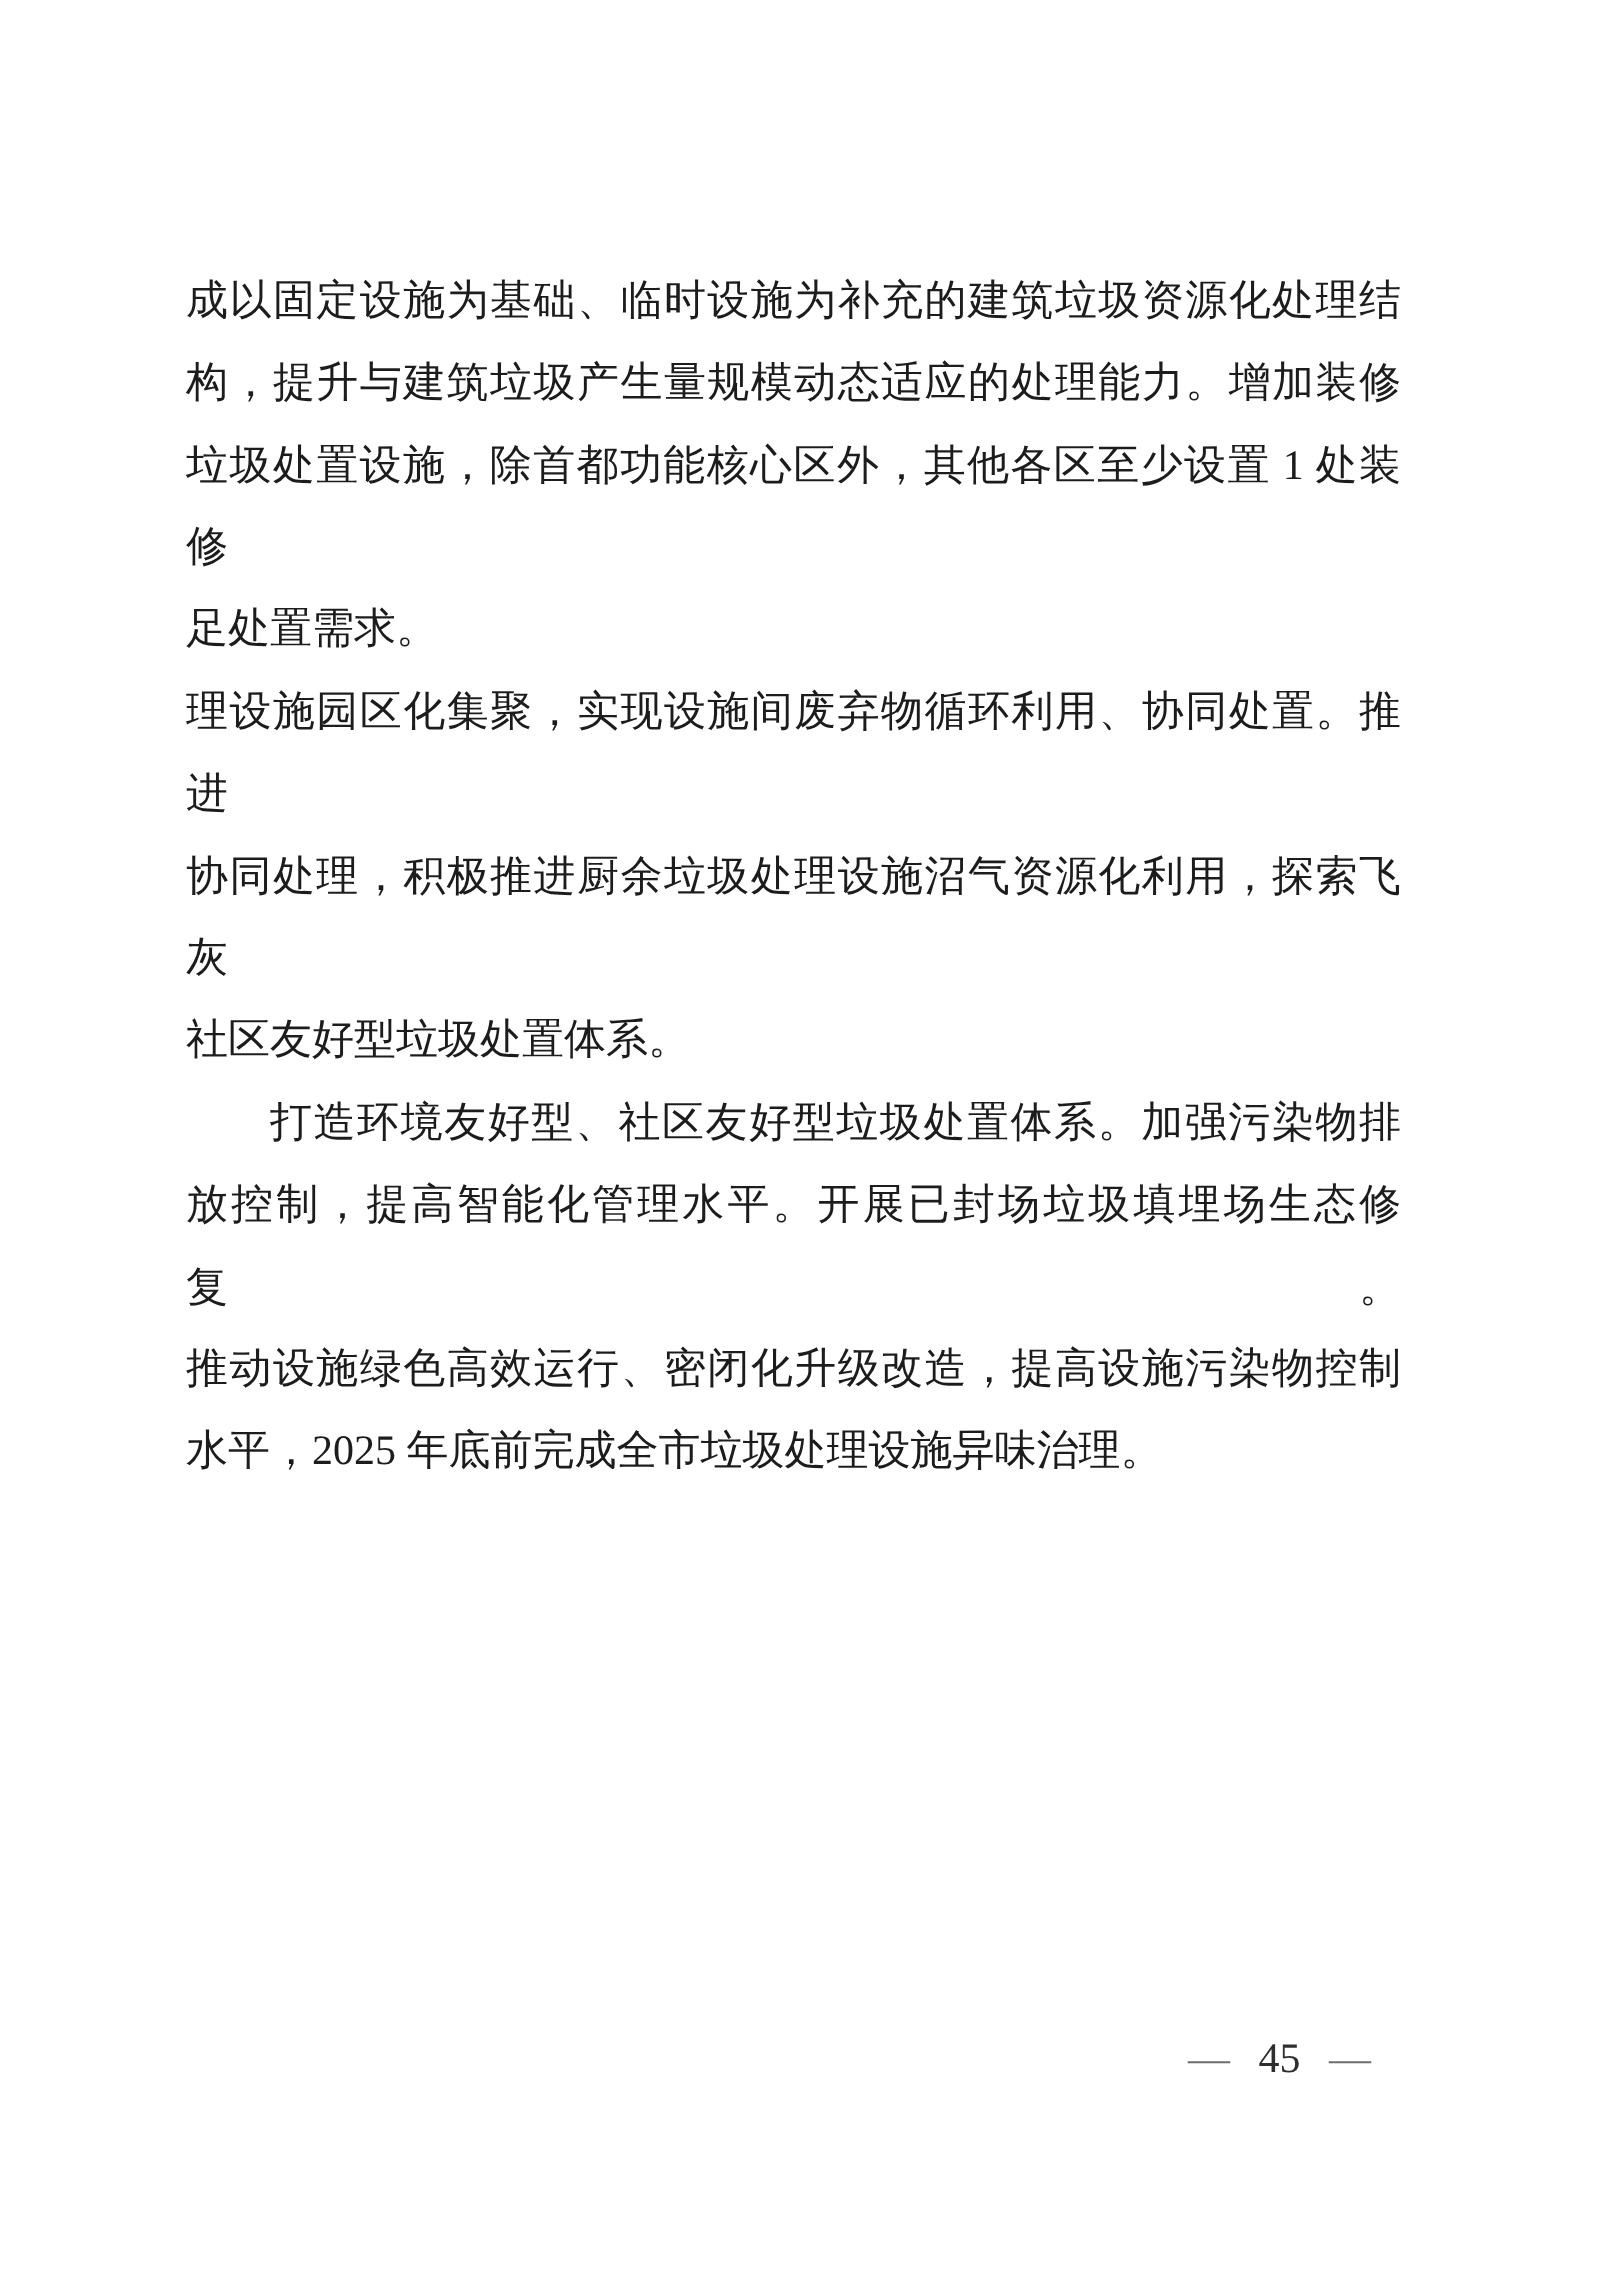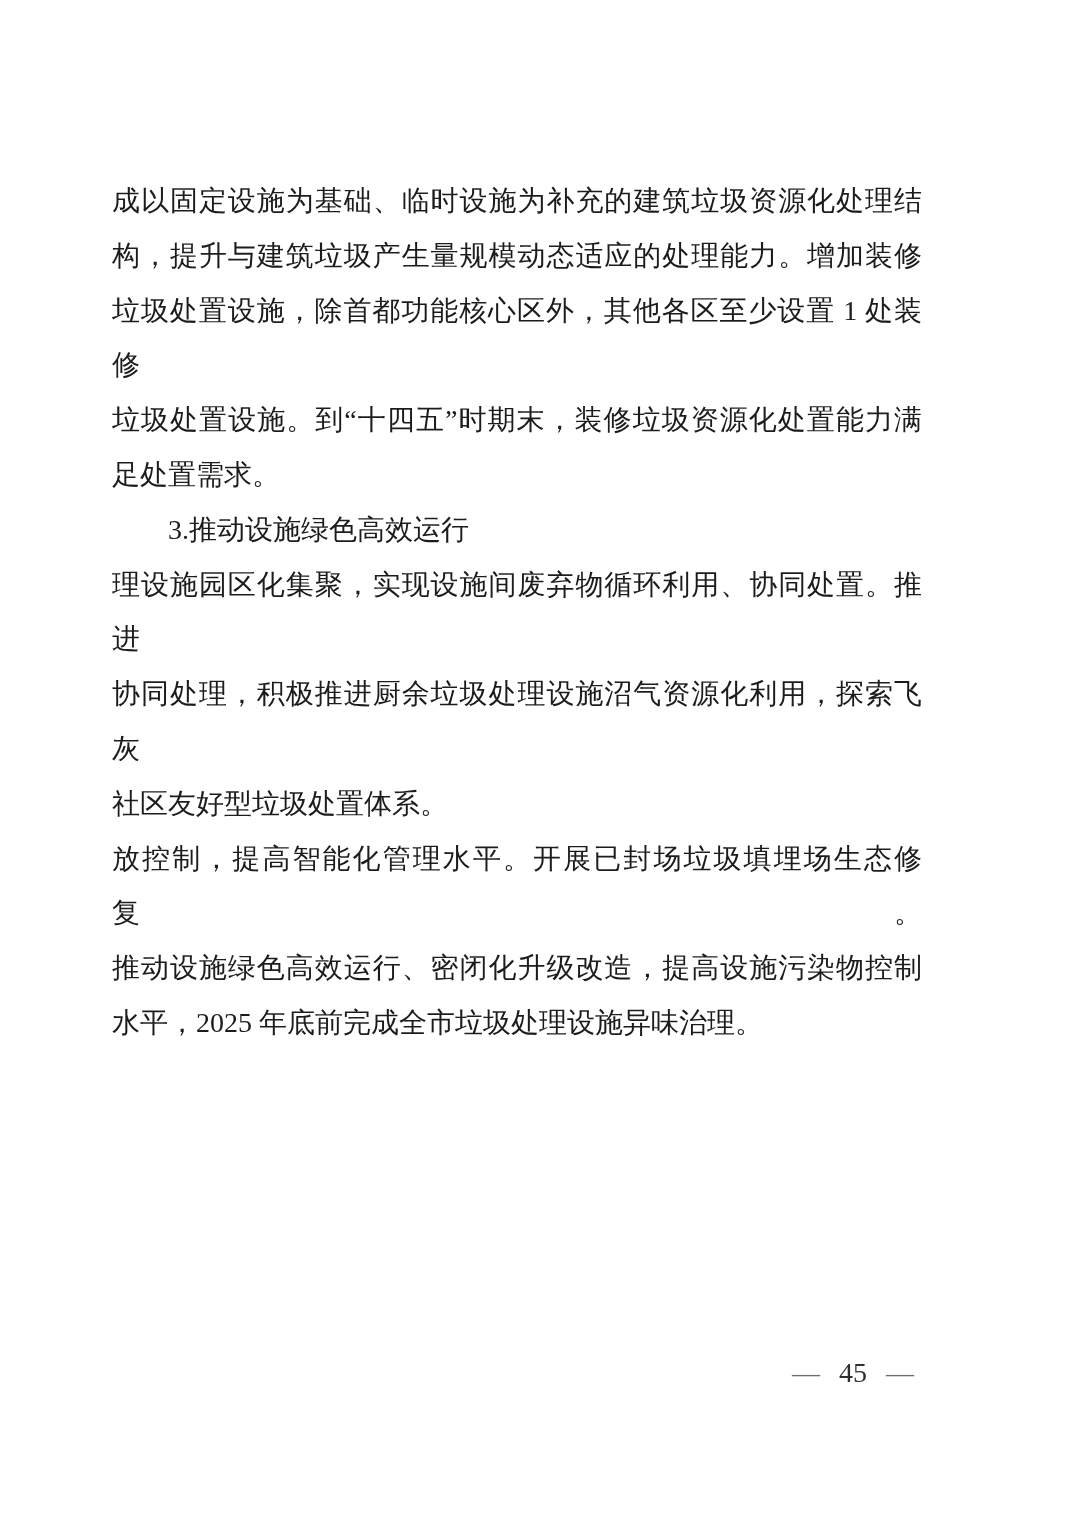--- a/index.html
+++ b/index.html
@@ -11,21 +11,21 @@
     position: relative;
     width: 1080px;
     height: 1527px;
     background: #ffffff;
     overflow: hidden;
     font-family: "Liberation Serif", "DejaVu Serif", serif;
   }
   .content {
     position: absolute;
     top: 174px;
-    left: 112px;
+    left: 124px;
     width: 810px;
     color: #1c1c1c;
     font-size: 28px;
     line-height: 54.8px;
   }
   .ln {
     text-align: justify;
     text-align-last: justify;
     text-justify: inter-ideograph;
   }
@@ -52,26 +52,25 @@
   }
 </style>
 </head>
 <body>
 
 <div class="page">
   <div class="content">
     <div class="ln">成以固定设施为基础、临时设施为补充的建筑垃圾资源化处理结</div>
     <div class="ln">构，提升与建筑垃圾产生量规模动态适应的处理能力。增加装修</div>
     <div class="ln">垃圾处置设施，除首都功能核心区外，其他各区至少设置 1 处装修</div>
-    <div class="ln">垃圾处置设施。到“十四五”时期末，装修垃圾资源化处置能力满</div>
     <div class="ln last">足处置需求。</div>
-    <div class="ln last indent">3.推动设施绿色高效运行</div>
     <div class="ln">理设施园区化集聚，实现设施间废弃物循环利用、协同处置。推进</div>
     <div class="ln">协同处理，积极推进厨余垃圾处理设施沼气资源化利用，探索飞灰</div>
     <div class="ln last">社区友好型垃圾处置体系。</div>
+    <div class="ln indent">打造环境友好型、社区友好型垃圾处置体系。加强污染物排</div>
     <div class="ln">放控制，提高智能化管理水平。开展已封场垃圾填埋场生态修复。</div>
     <div class="ln">推动设施绿色高效运行、密闭化升级改造，提高设施污染物控制</div>
     <div class="ln last">水平，2025 年底前完成全市垃圾处理设施异味治理。</div>
   </div>
 
   <div class="footer">
     <span class="dash">—</span>
     <span>45</span>
     <span class="dash">—</span>
   </div>

